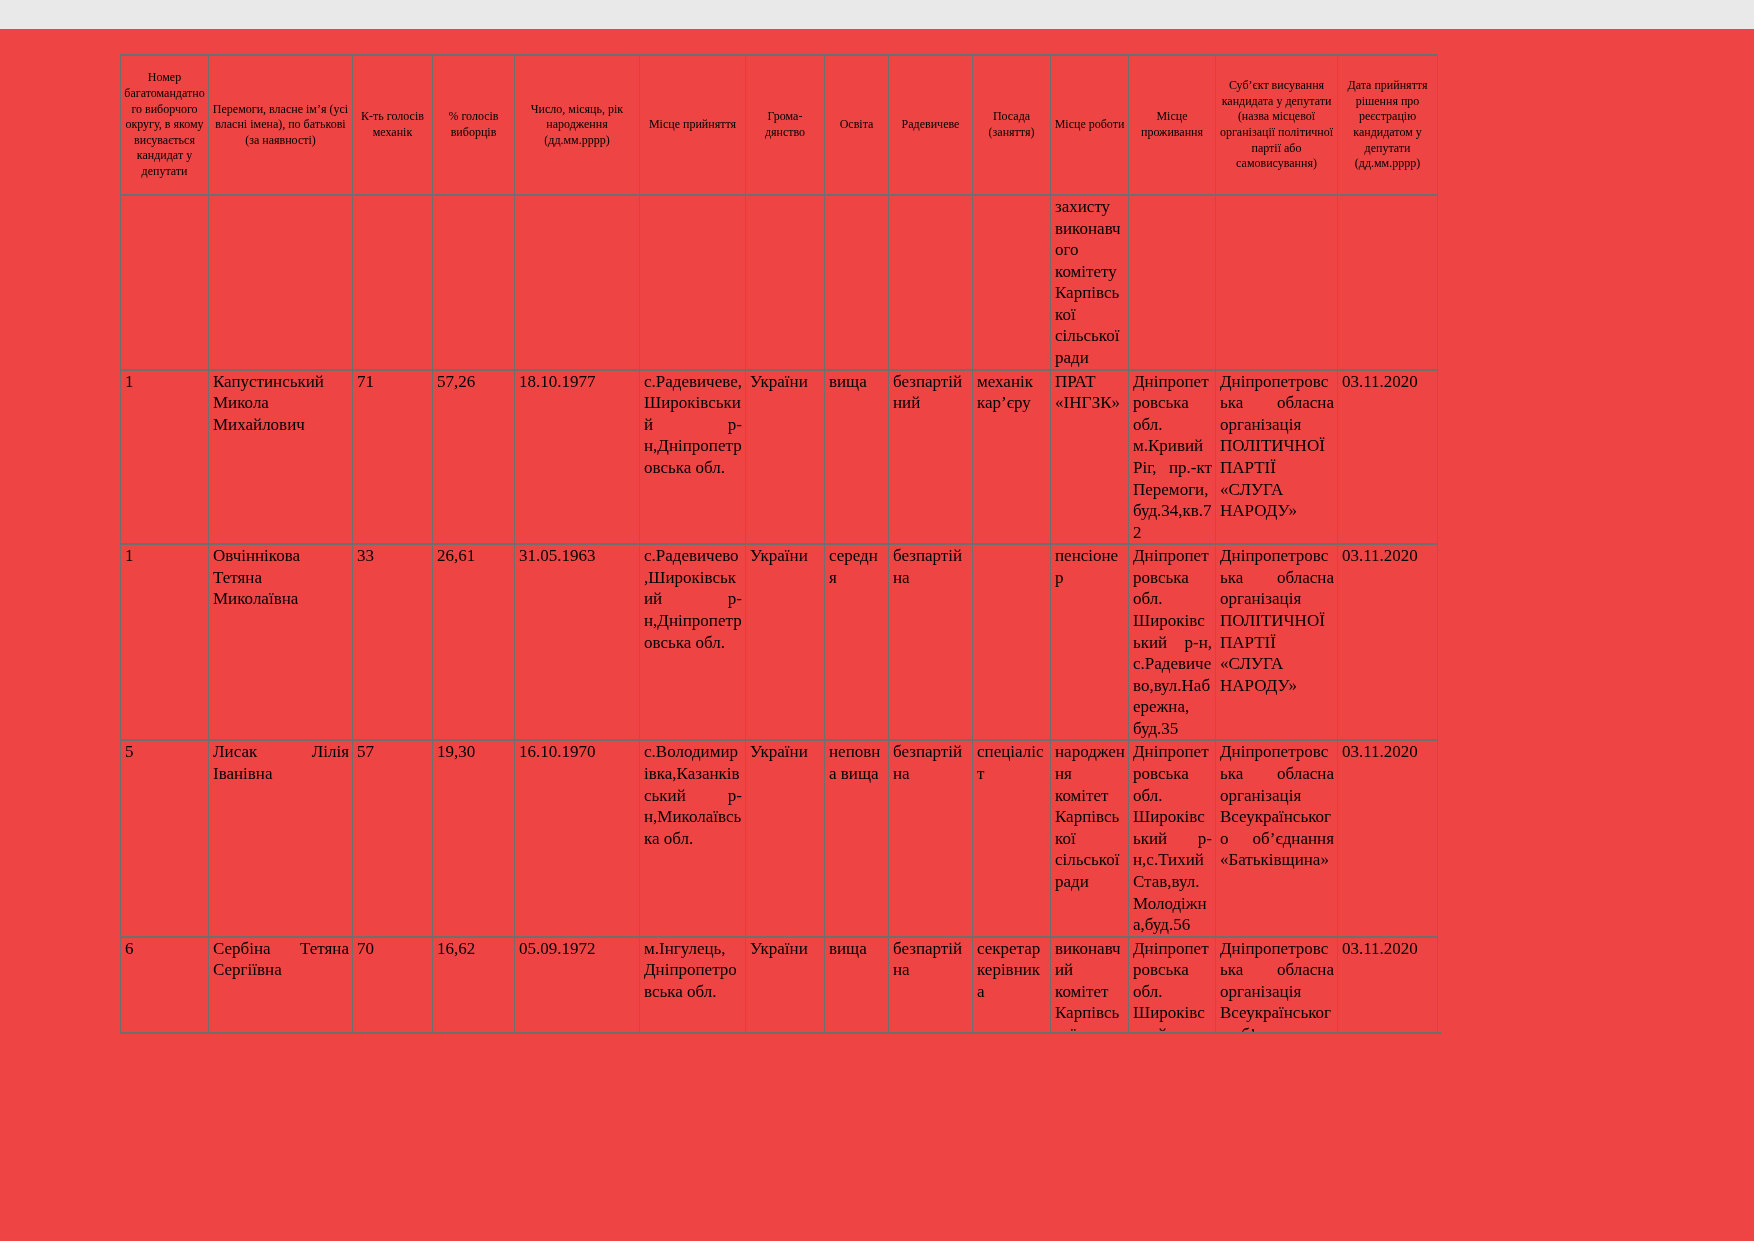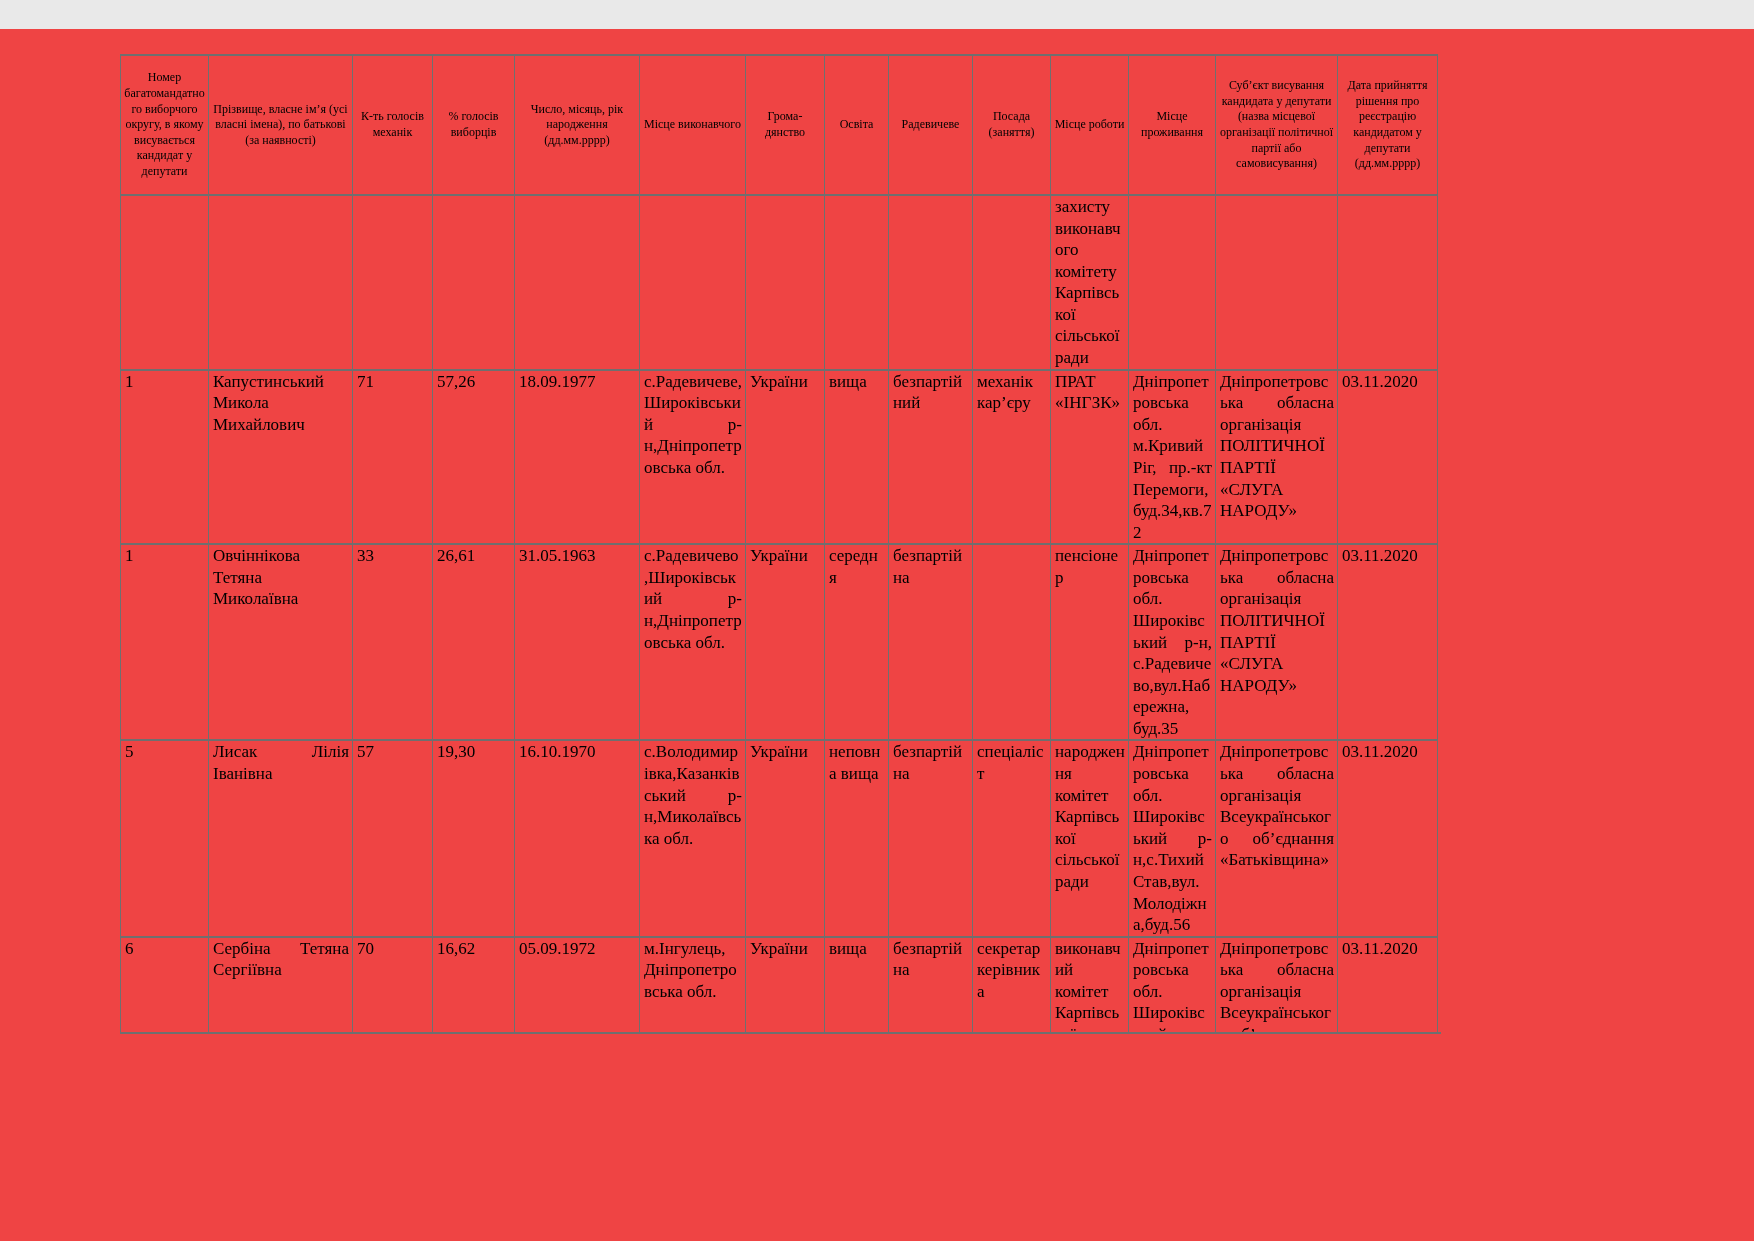--- a/index.html
+++ b/index.html
@@ -73,25 +73,25 @@
         <col style="width:84px">
           <col style="width:78px">
           <col style="width:78px">
           <col style="width:87px">
         <col style="width:122px">
           <col style="width:100px">
       </colgroup>
       <thead>
         <tr id="header-row" style="height:140px">
             <th>Номер багатомандатного виборчого округу, в якому висувається кандидат у депутати</th>
-            <th>Прізвище, власне ім’я (усі власні імена), по батькові (за наявності)</th>
+            <th>Перемоги, власне ім’я (усі власні імена), по батькові (за наявності)</th>
             <th>К-ть голосів механік</th>
             <th>% голосів виборців</th>
             <th>Число, місяць, рік народження (дд.мм.рррр)</th>
-            <th>Місце виконавчого</th>
+            <th>Місце прийняття</th>
             <th>Грома-дянство</th>
             <th>Освіта</th>
             <th>Радевичеве</th>
             <th>Посада (заняття)</th>
             <th>Місце роботи</th>
             <th>Місце проживання</th>
             <th>Суб’єкт висування кандидата у депутати (назва місцевої організації політичної партії або самовисування)</th>
             <th>Дата прийняття рішення про реєстрацію кандидатом у депутати (дд.мм.рррр)</th>
           </tr>
       </thead>
@@ -110,21 +110,21 @@
             <td>захисту виконавчого комітету Карпівської сільської ради</td>
             <td></td>
             <td></td>
             <td></td>
           </tr>
           <tr style="height: 171px;">
             <td>1</td>
             <td>Капустинський Микола Михайлович</td>
             <td>71</td>
             <td>57,26</td>
-            <td>18.09.1977</td>
+            <td>18.10.1977</td>
             <td>с.Радевичеве,Широківський р-н,Дніпропетровська обл.</td>
             <td>України</td>
             <td>вища</td>
             <td>безпартійний</td>
             <td>механік кар’єру</td>
             <td>ПРАТ «ІНГЗК»</td>
             <td>Дніпропетровська обл. м.Кривий Ріг, пр.-кт Перемоги, буд.34,кв.72</td>
             <td>Дніпропетровська обласна організація ПОЛІТИЧНОЇ ПАРТІЇ «СЛУГА НАРОДУ»</td>
             <td>03.11.2020</td>
           </tr>

